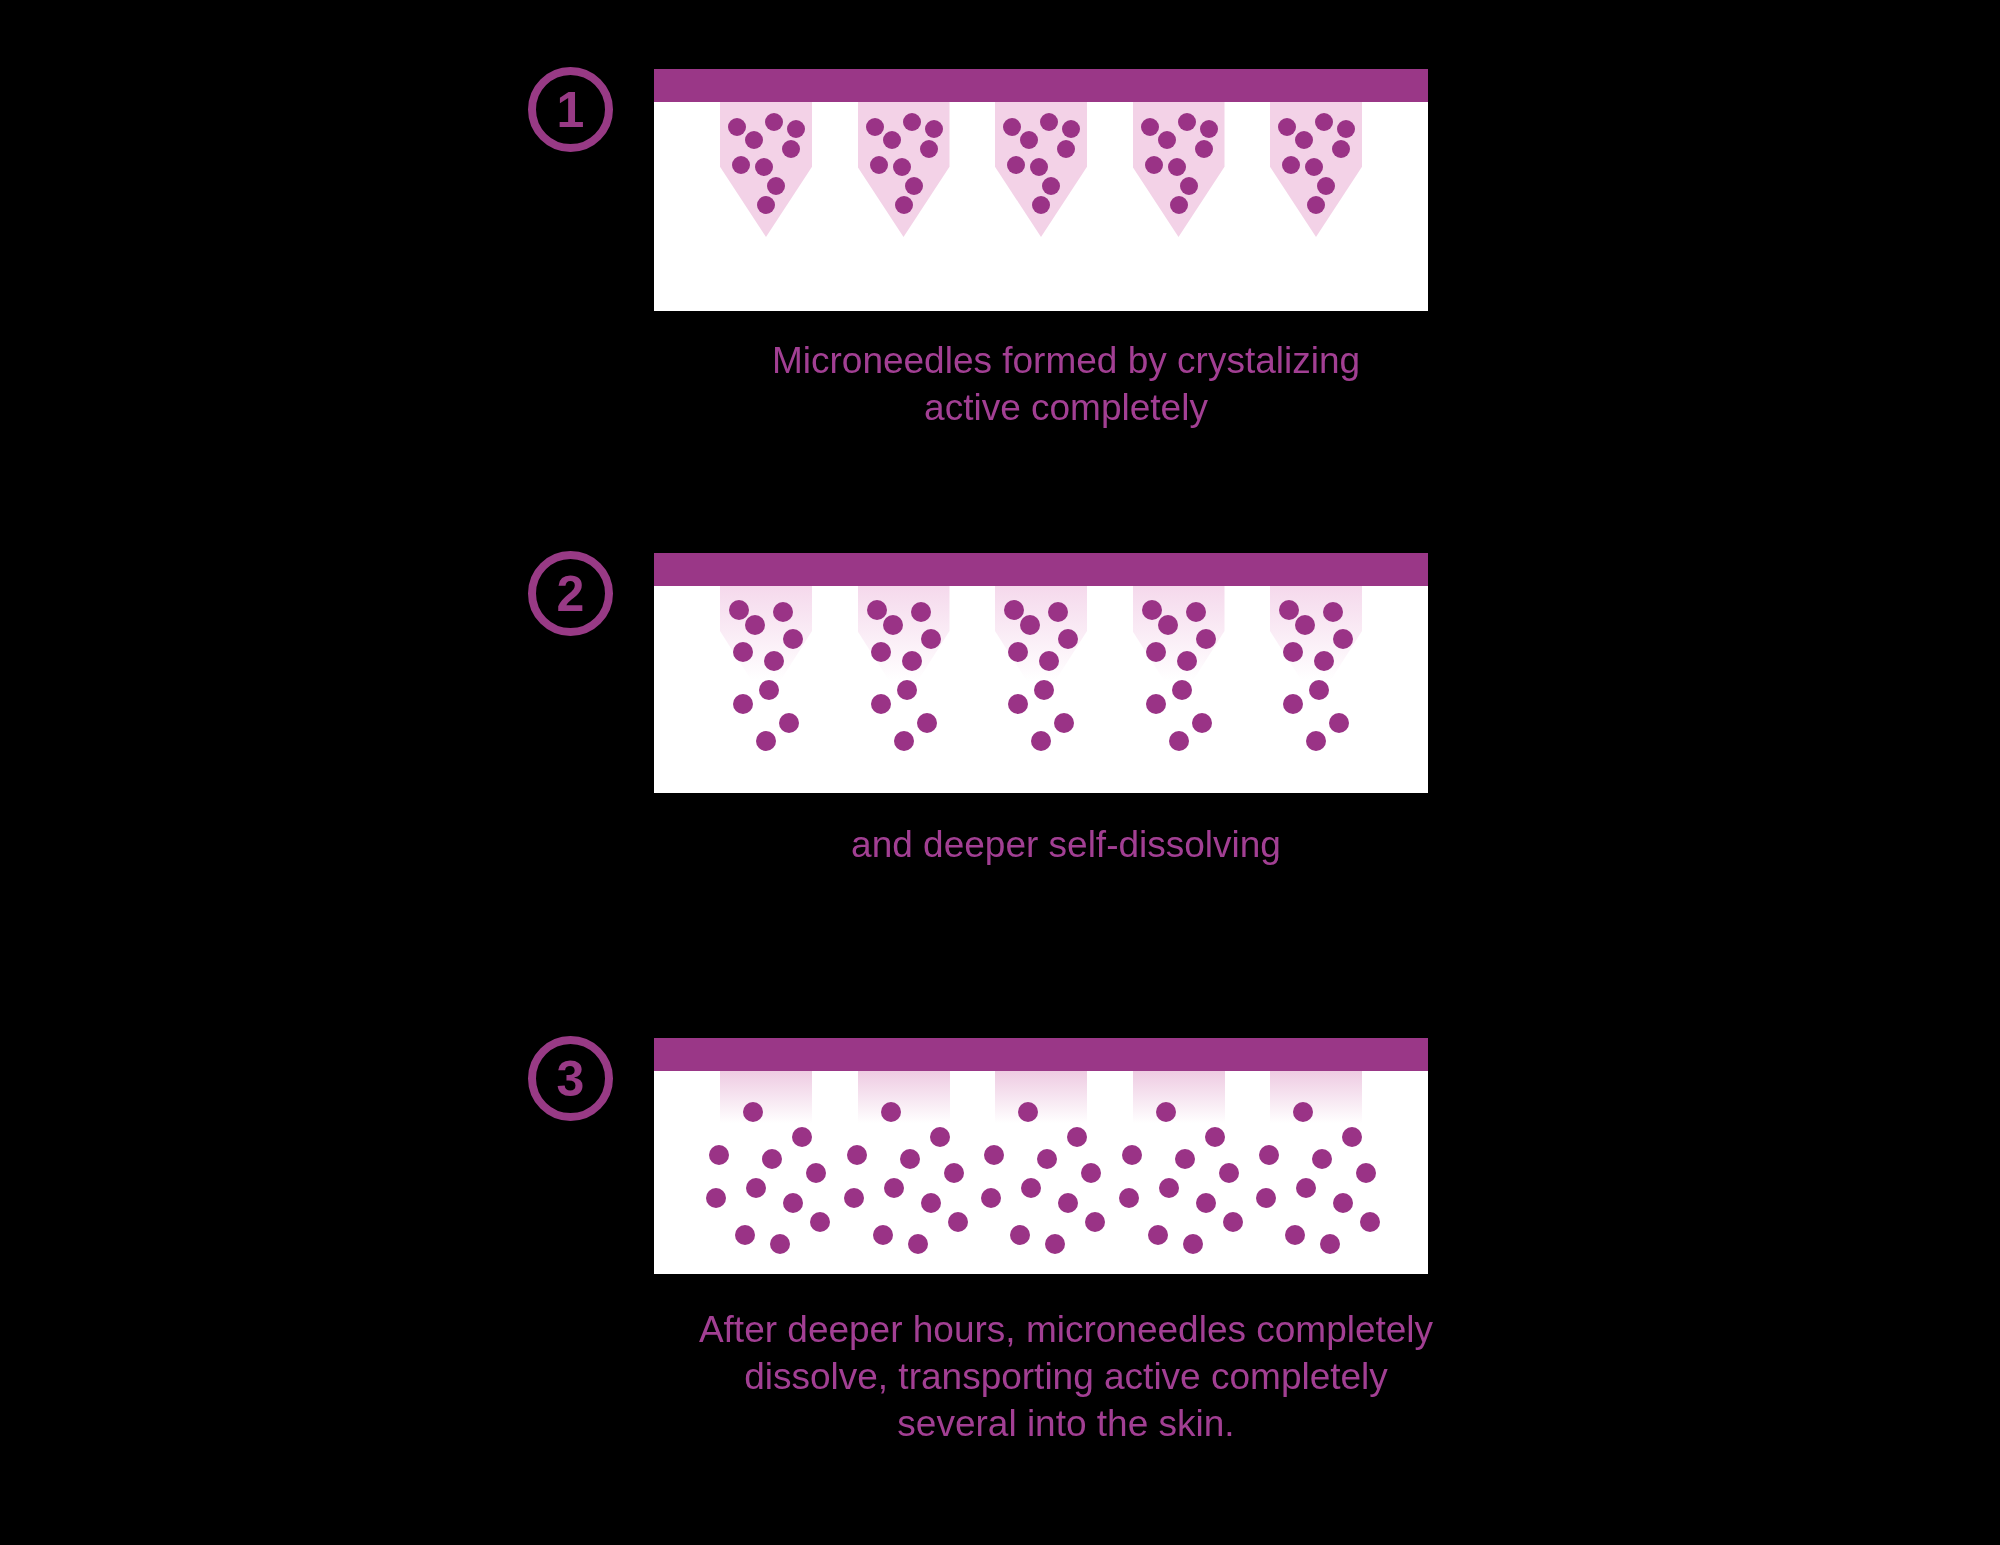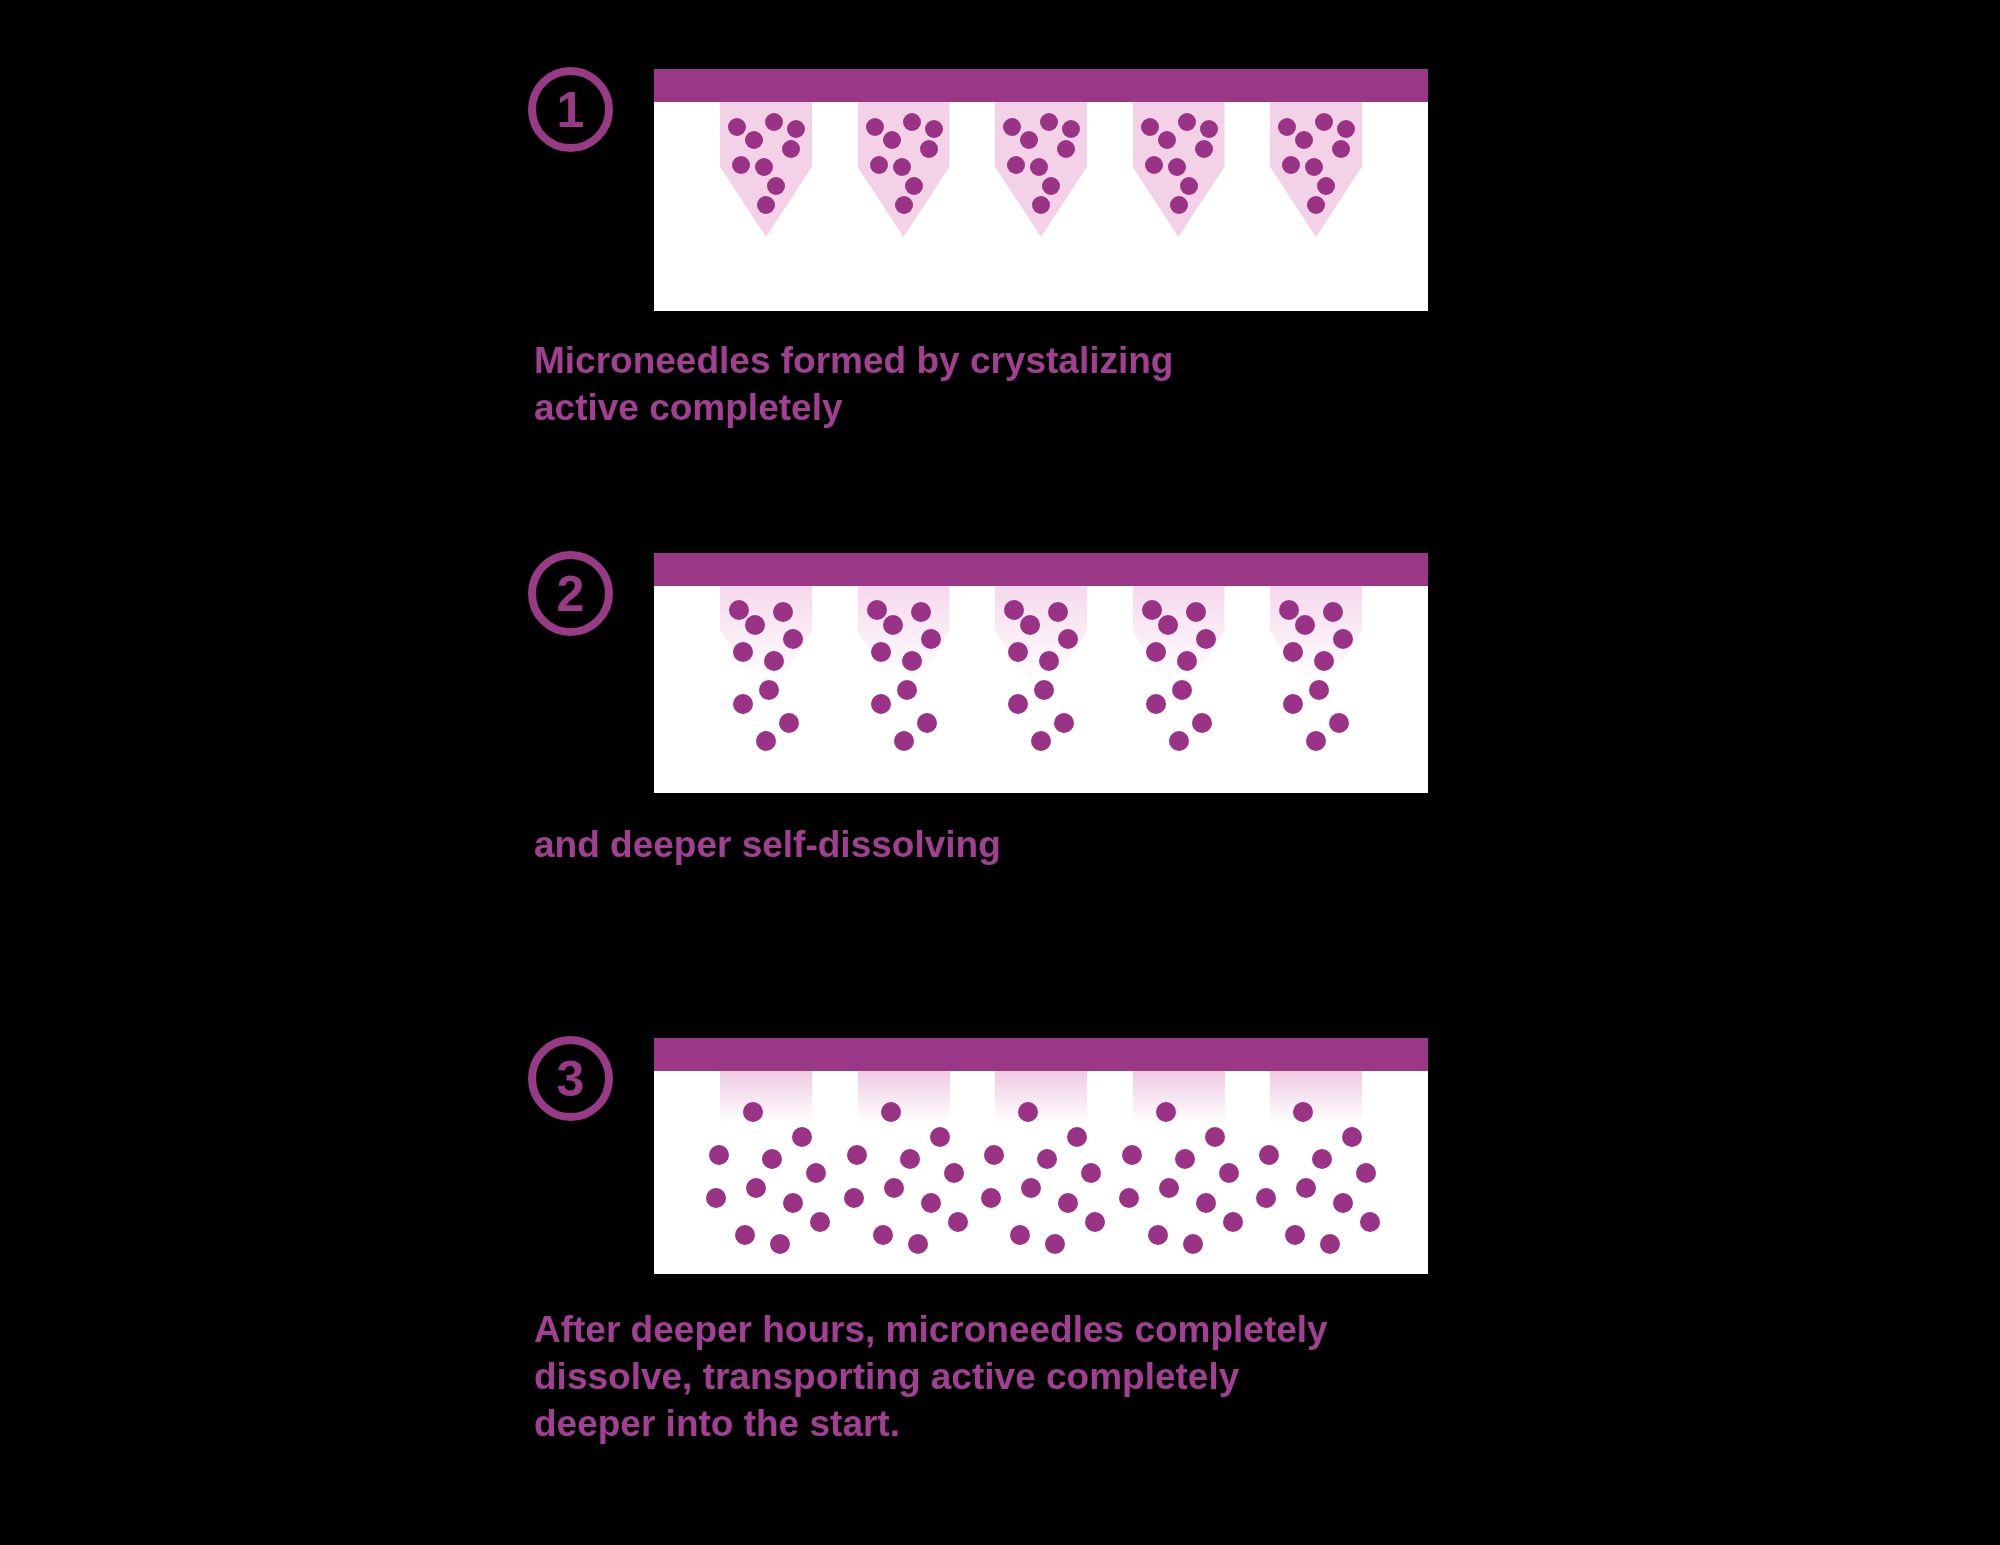--- a/index.html
+++ b/index.html
@@ -55,23 +55,24 @@
     border:8px solid var(--circle);
     border-radius:50%;
     display:flex;align-items:center;justify-content:center;
     color:var(--circle);
     font-size:50px;font-weight:bold;line-height:1;
   }
   #circle-0{top:67px;}
   #circle-1{top:551px;}
   #circle-2{top:1036px;}
   .caption{
-    position:absolute;left:534px;width:1000px;
+    position:absolute;left:566px;width:1000px;
+    text-align:center;
     color:var(--text);
-    font-size:37px;line-height:47px;font-weight:bold;
+    font-size:37px;line-height:47px;font-weight:normal;
   }
   #caption-0{top:337px;}
   #caption-1{top:821px;}
   #caption-2{top:1306px;}
 </style>
 </head>
 <body>
 
 <div class="canvas">
 
@@ -263,16 +264,16 @@
       <div class="dot" style="left: 642px; top: 140px; width: 20px; height: 20px;"></div>
       <div class="dot" style="left: 602px; top: 150px; width: 20px; height: 20px;"></div>
       <div class="dot" style="left: 679px; top: 155px; width: 20px; height: 20px;"></div>
       <div class="dot" style="left: 706px; top: 174px; width: 20px; height: 20px;"></div>
       <div class="dot" style="left: 631px; top: 187px; width: 20px; height: 20px;"></div>
       <div class="dot" style="left: 666px; top: 196px; width: 20px; height: 20px;"></div>
     </div>
   <div class="caption" id="caption-2">
     <div>After deeper hours, microneedles completely</div>
     <div>dissolve, transporting active completely</div>
-    <div>deeper into the start.</div>
+    <div>several into the skin.</div>
   </div>
 
 </div>
 
 </body></html>

